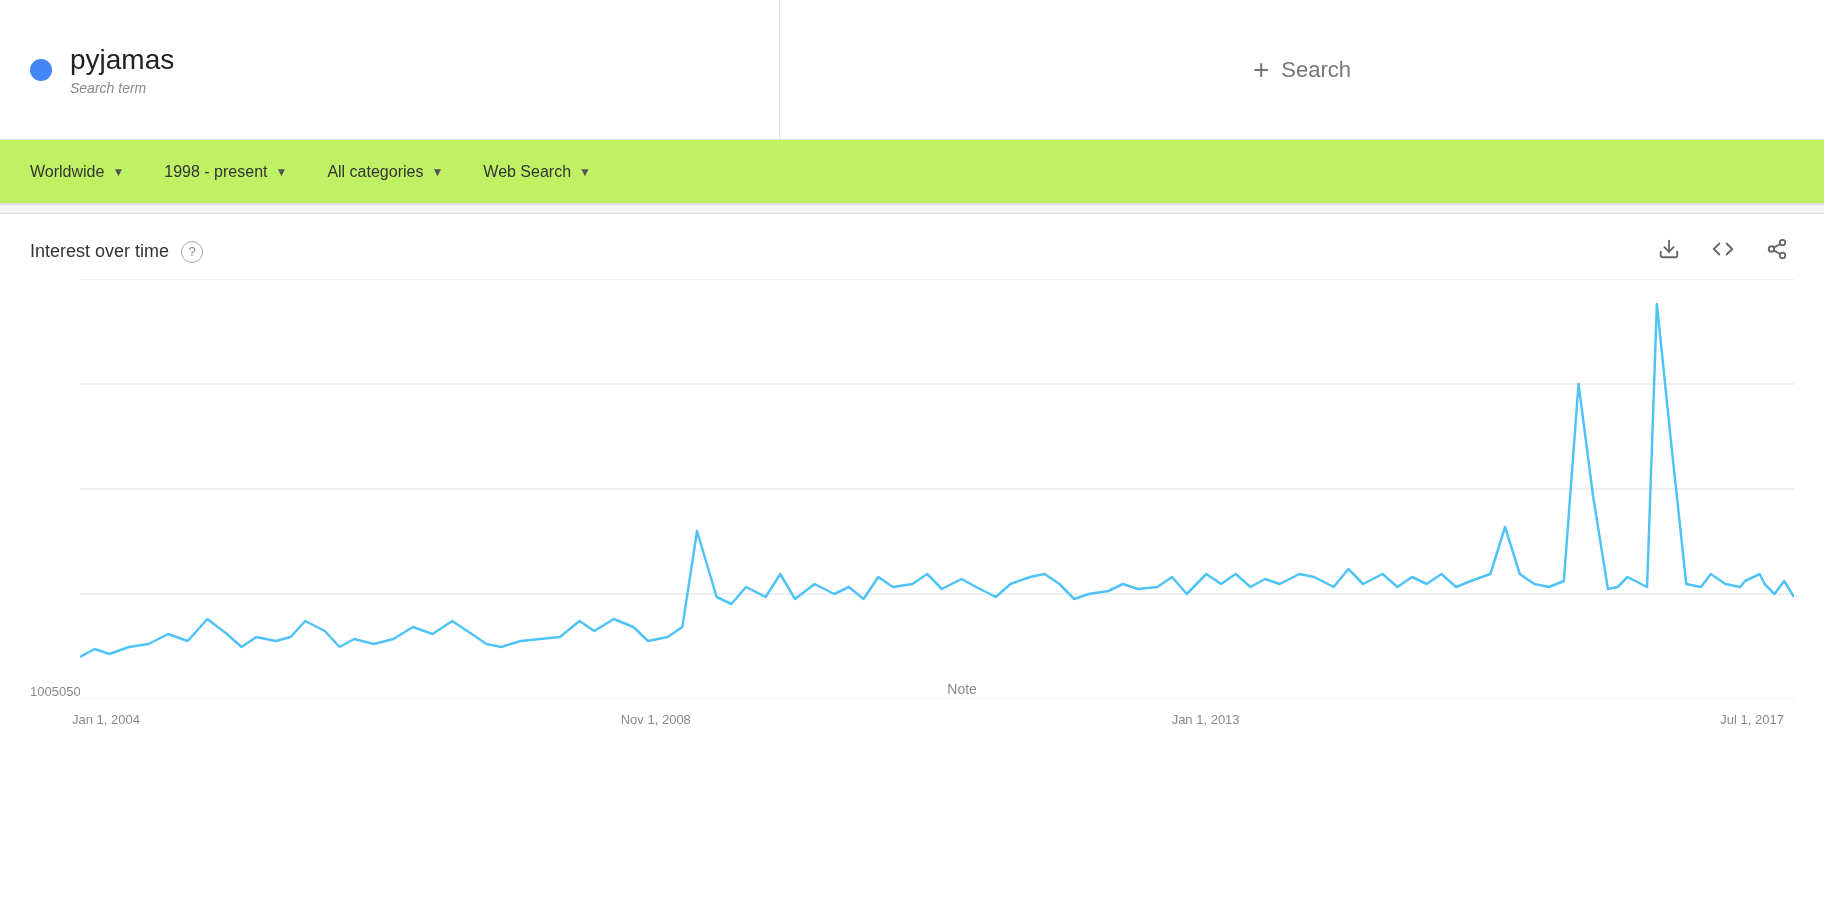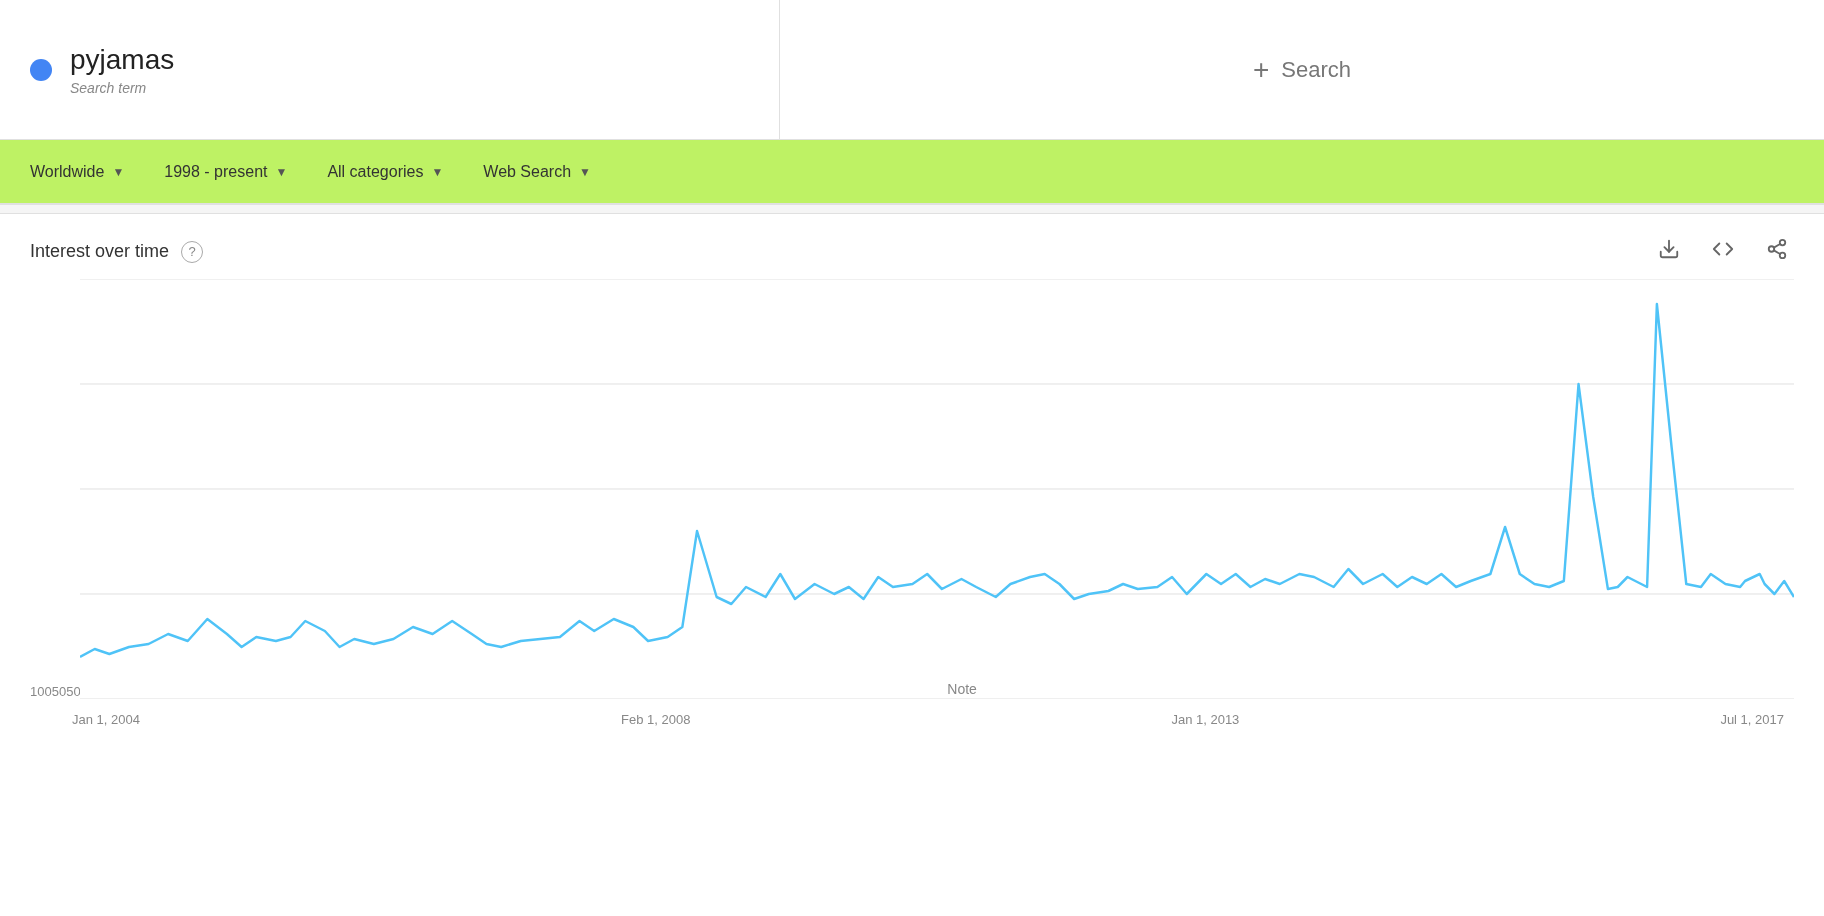--- a/index.html
+++ b/index.html
@@ -406,18 +406,18 @@
             1740,302
             1750,318
           "></polyline>
       </svg>
     </div>
 
     <div class="note-label" style="left: 52%; bottom: 42px;">Note</div>
 
     <div class="x-axis-labels">
       <span class="x-label">Jan 1, 2004</span>
-      <span class="x-label">Feb 1, 2008</span>
+      <span class="x-label">Nov 1, 2008</span>
       <span class="x-label">Jan 1, 2013</span>
       <span class="x-label">Jul 1, 2017</span>
     </div>
   </div>
 </div>
 
 </body></html>

